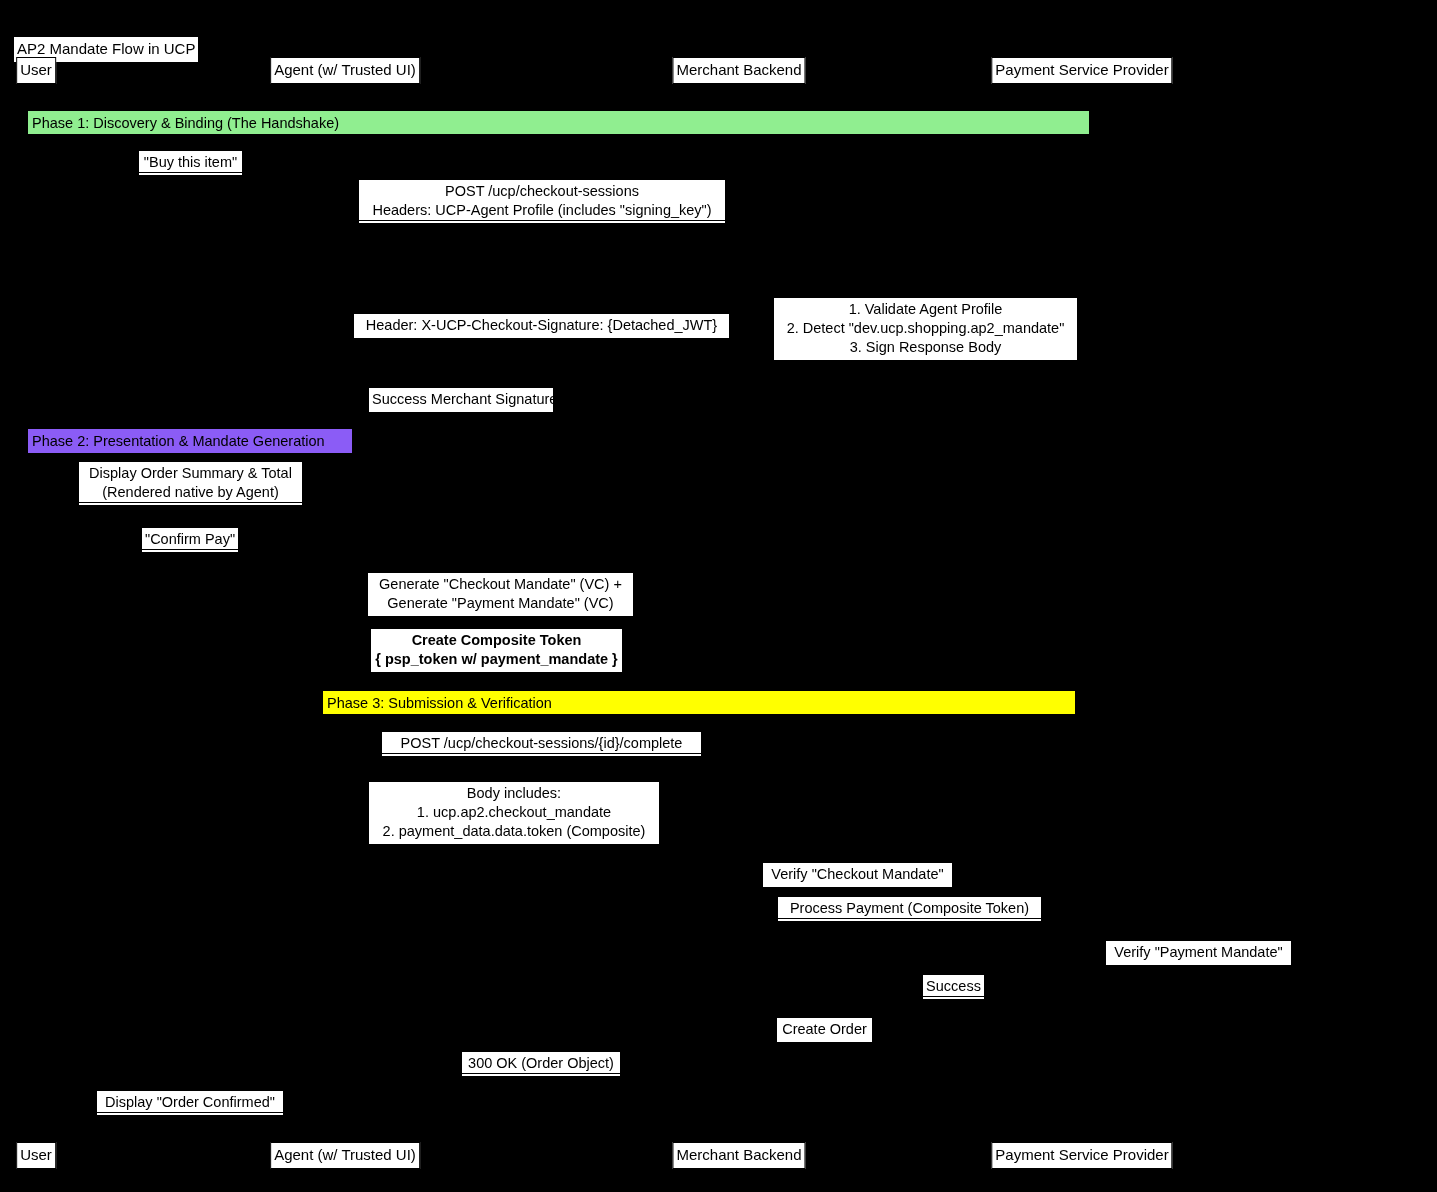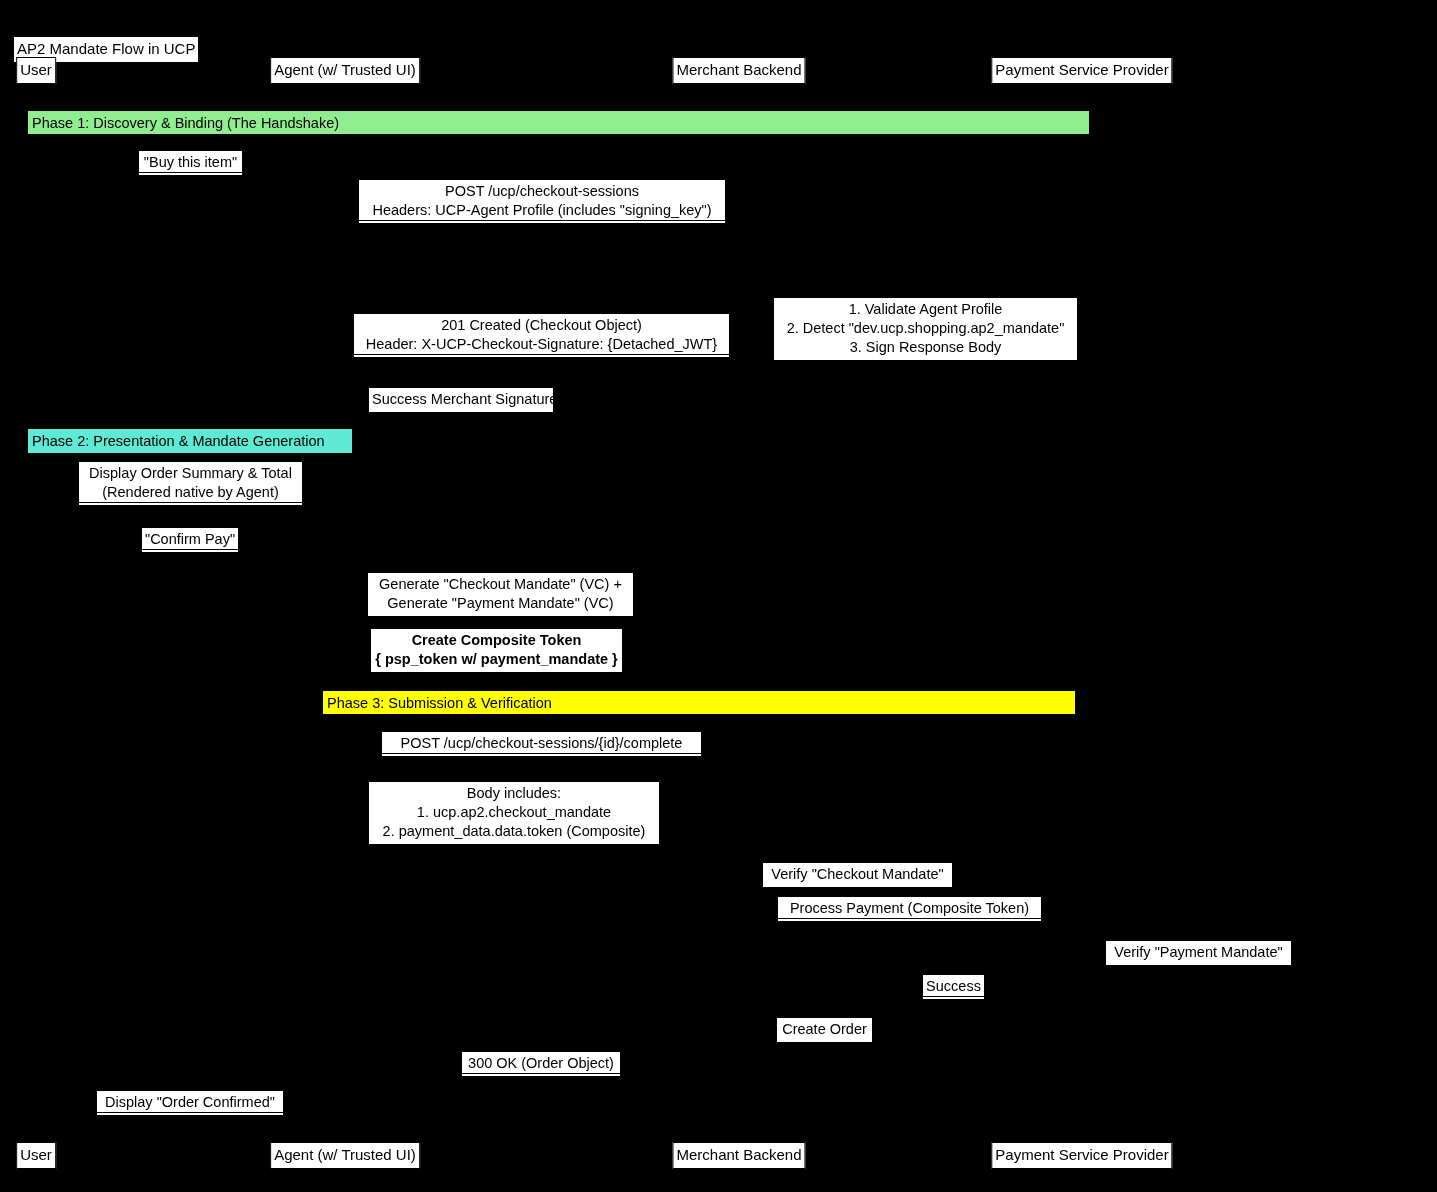--- a/index.html
+++ b/index.html
@@ -96,31 +96,31 @@
 
   <div id="participants-top">
       <div class="node participant" style="left: 36px; top: 57px; transform: translateX(-50%);">User</div>
       <div class="node participant" style="left: 345px; top: 57px; transform: translateX(-50%);">Agent (w/ Trusted UI)</div>
       <div class="node participant" style="left: 739px; top: 57px; transform: translateX(-50%);">Merchant Backend</div>
       <div class="node participant" style="left: 1082px; top: 57px; transform: translateX(-50%);">Payment Service Provider</div>
     </div>
 
   <div id="phases">
       <div class="node phase" style="left: 27px; top: 110px; width: 1063px; height: 25px; background: rgb(144, 238, 144);">Phase 1: Discovery &amp; Binding (The Handshake)</div>
-      <div class="node phase" style="left: 27px; top: 428px; width: 326px; height: 26px; background: #5eead4;">Phase 2: Presentation &amp; Mandate Generation</div>
+      <div class="node phase" style="left: 27px; top: 428px; width: 326px; height: 26px; background: #8b5cf6;">Phase 2: Presentation &amp; Mandate Generation</div>
       <div class="node phase" style="left: 322px; top: 690px; width: 754px; height: 25px; background: rgb(255, 255, 0);">Phase 3: Submission &amp; Verification</div>
     </div>
 
   <div id="messages">
       <div class="node msg" style="left: 138px; top: 150px; width: 105px;"><div>"Buy this item"</div></div>
       <div class="arrow" style="left: 36px; width: 309px; top: 172px;"></div>
       <div class="node msg" style="left: 358px; top: 179px; width: 368px;"><div>POST /ucp/checkout-sessions</div><div>Headers: UCP-Agent Profile (includes "signing_key")</div></div>
       <div class="arrow" style="left: 345px; width: 394px; top: 220px;"></div>
       <div class="node msg" style="left: 773px; top: 253px; width: 305px; margin-top: 44px;"><div>1. Validate Agent Profile</div><div>2. Detect "dev.ucp.shopping.ap2_mandate"</div><div>3. Sign Response Body</div></div>
-      <div class="node msg" style="left: 353px; top: 313px; width: 377px;"><div>201 Created (Checkout Object)</div><div>Header: X-UCP-Checkout-Signature: {Detached_JWT}</div></div>
+      <div class="node msg" style="left: 353px; top: 313px; width: 377px;"><div>Header: X-UCP-Checkout-Signature: {Detached_JWT}</div></div>
       <div class="arrow" style="left: 345px; width: 394px; top: 354px;"></div>
       <div class="node msg" style="left: 368px; top: 387px; width: 186px;"><div>Success Merchant Signature</div></div>
       <div class="node msg" style="left: 78px; top: 461px; width: 225px;"><div>Display Order Summary &amp; Total</div><div>(Rendered native by Agent)</div></div>
       <div class="arrow" style="left: 36px; width: 309px; top: 502px;"></div>
       <div class="node msg" style="left: 141px; top: 527px; width: 98px;"><div>"Confirm Pay"</div></div>
       <div class="arrow" style="left: 36px; width: 309px; top: 549px;"></div>
       <div class="node msg" style="left: 367px; top: 572px; width: 267px;"><div>Generate "Checkout Mandate" (VC) +</div><div>Generate "Payment Mandate" (VC)</div></div>
       <div class="node msg" style="left: 370px; top: 628px; width: 253px; font-weight: bold;"><div>Create Composite Token</div><div>{ psp_token w/ payment_mandate }</div></div>
       <div class="node msg" style="left: 381px; top: 731px; width: 321px;"><div>POST /ucp/checkout-sessions/{id}/complete</div></div>
       <div class="arrow" style="left: 345px; width: 394px; top: 753px;"></div>

